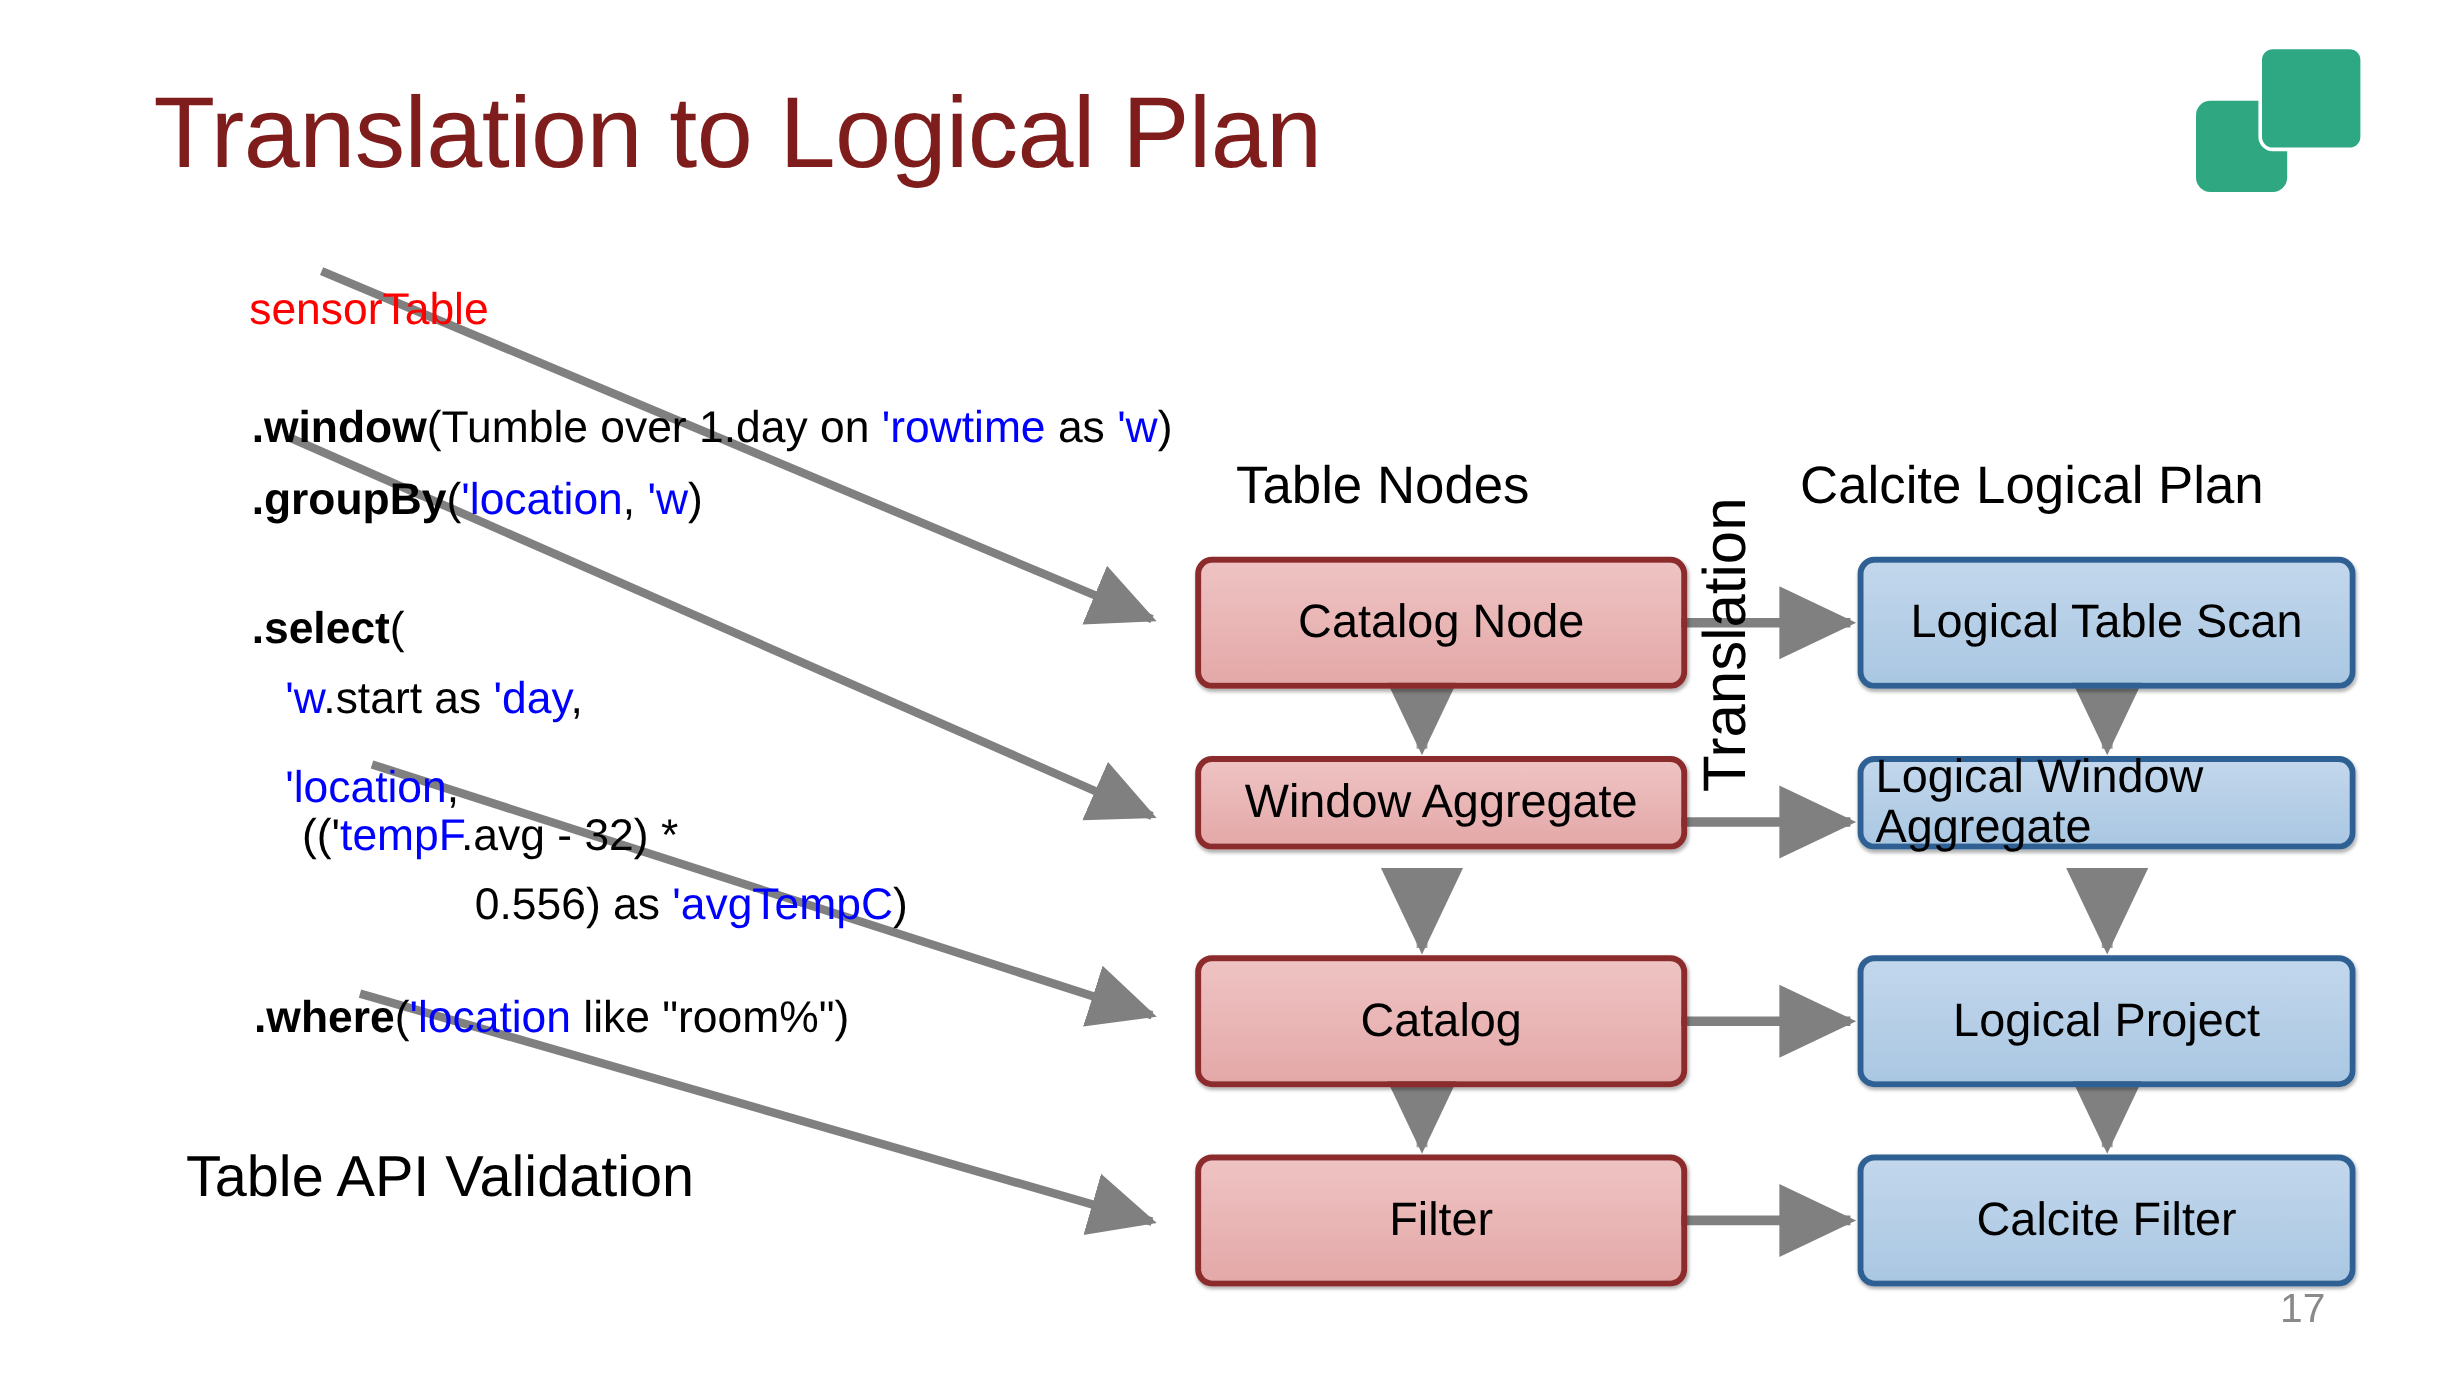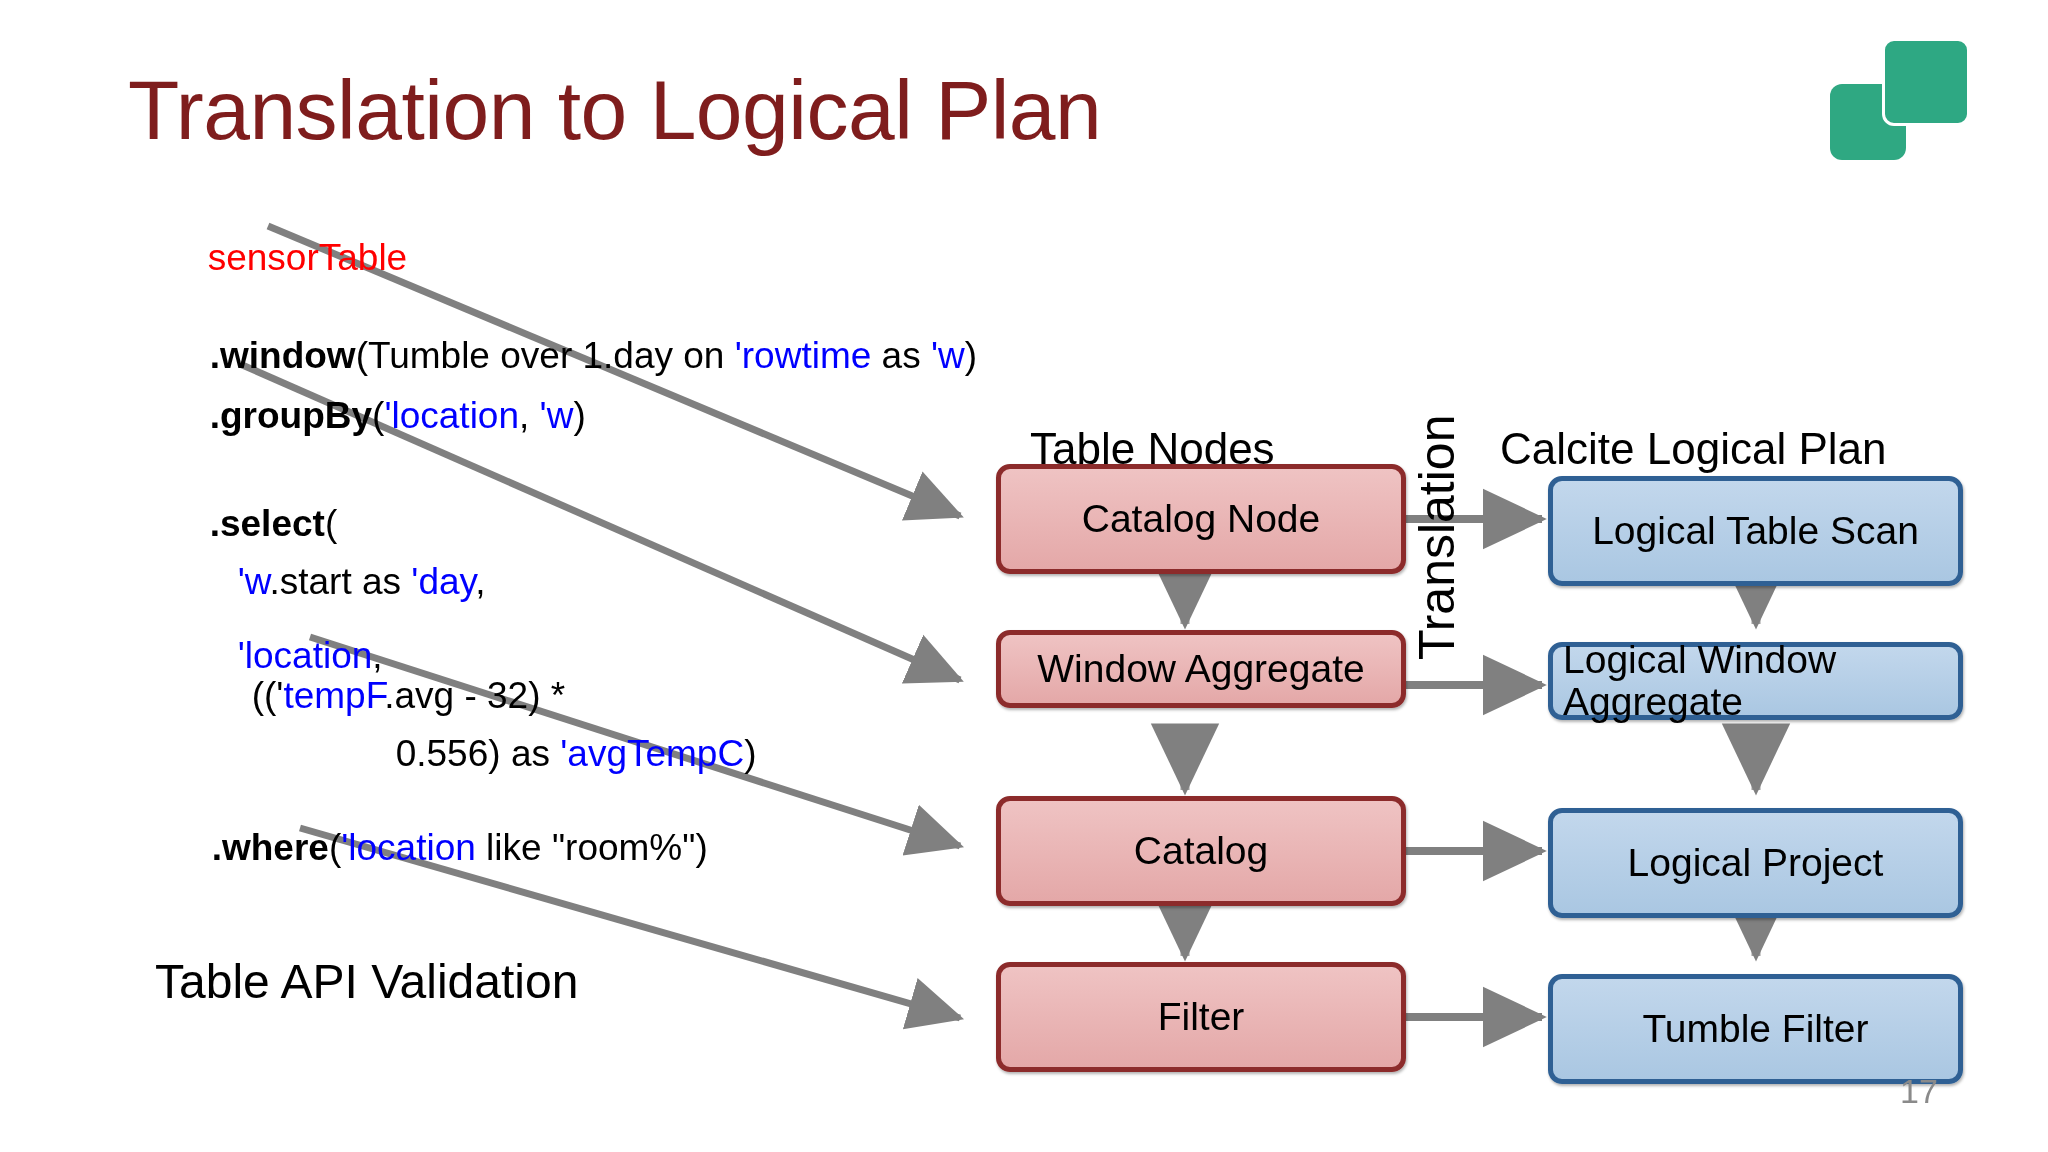--- a/index.html
+++ b/index.html
@@ -78,21 +78,20 @@
   .sym { color: #0000ff; }
   .red { color: #ff0000; margin-left: 16px; }
 
   
   .col-head {
     position: absolute;
     font-size: 44px;
     font-weight: 400;
     white-space: nowrap;
     color: #000000;
-    margin-top: 44px;
   }
   #head-table-nodes { left: 1030px; top: 380px; }
   #head-calcite     { left: 1500px; top: 380px; }
 
   
   .node {
     position: absolute;
     display: flex;
     align-items: center;
     justify-content: center;
@@ -105,21 +104,20 @@
     padding: 0 10px;
   }
   .node.red {
     background: linear-gradient(#efc3c3, #e4a8a8);
     border: 5px solid #8c2b2b;
     color: #000000;
   }
   .node.blue {
     background: linear-gradient(#c2d7ec, #aac7e2);
     border: 5px solid #2f6094;
-    margin-top: 12px;
   }
 
   
   .col-l { left: 980px;  width: 410px; }
   .col-r { left: 1548px; width: 415px; }
   .row1 { top: 464px; height: 110px; }
   .row2 { top: 630px; height: 78px; }
   .row3 { top: 796px; height: 110px; }
   .row4 { top: 962px; height: 110px; }
 
@@ -249,21 +247,21 @@
   <div class="col-head" id="head-calcite">Calcite Logical Plan</div>
 
   <div class="node red col-l row1">Catalog Node</div>
   <div class="node red col-l row2">Window Aggregate</div>
   <div class="node red col-l row3">Catalog</div>
   <div class="node red col-l row4">Filter</div>
 
   <div class="node blue col-r row1">Logical Table Scan</div>
   <div class="node blue col-r row2">Logical Window Aggregate</div>
   <div class="node blue col-r row3">Logical Project</div>
-  <div class="node blue col-r row4">Tumble Filter</div>
+  <div class="node blue col-r row4">Calcite Filter</div>
 
   <div id="translation">
     <span>Translation</span>
   </div>
 
   <div id="pagenum">17</div>
 
 </div>
 
 </body></html>

